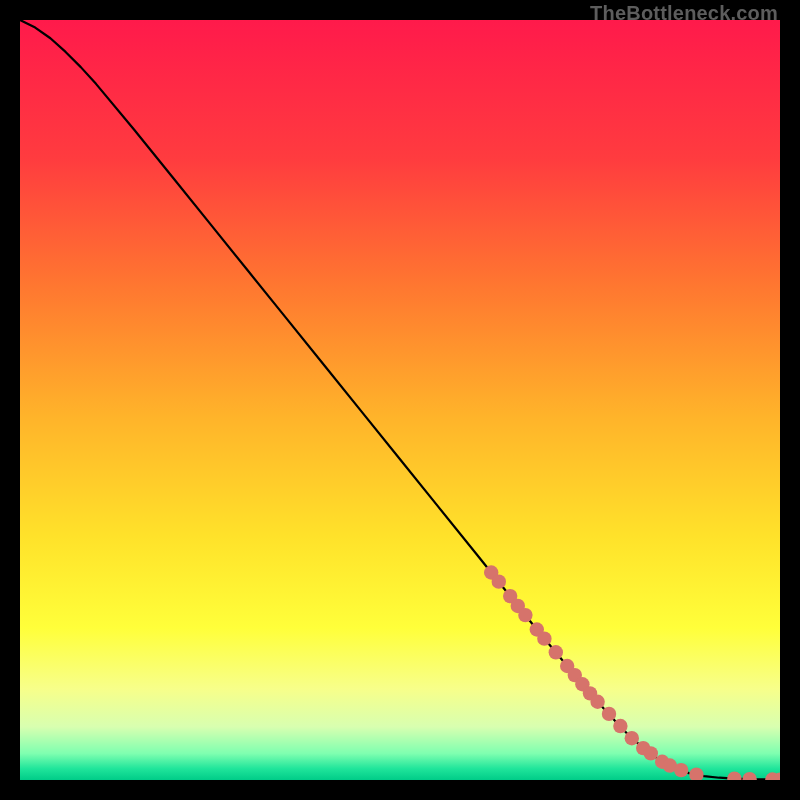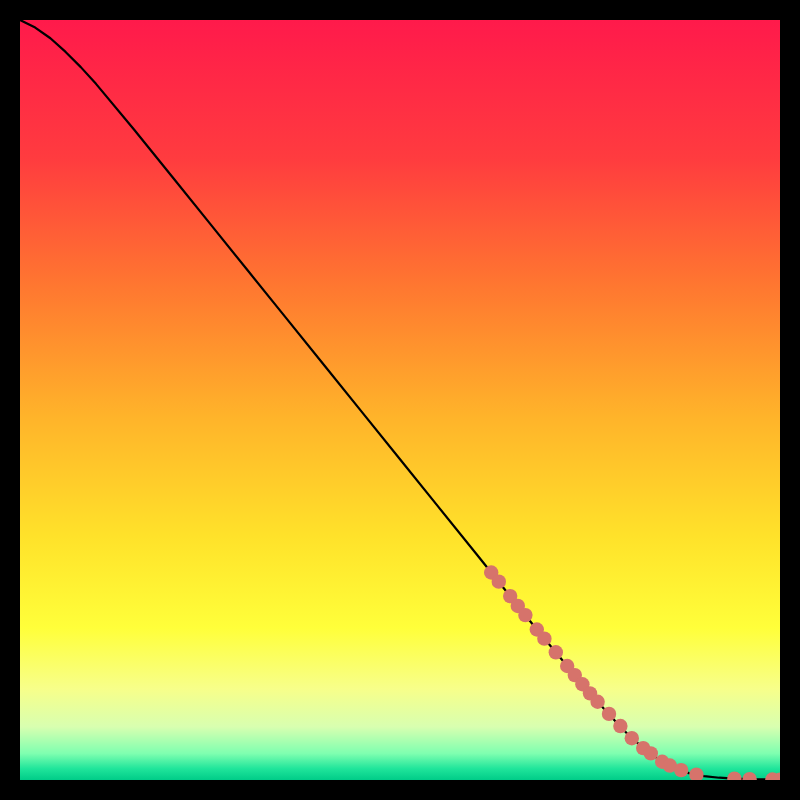--- a/index.html
+++ b/index.html
@@ -25,20 +25,21 @@
     font-size: 20px;
     font-weight: 600;
     color: #5d5d5d;
     letter-spacing: 0.2px;
   }
 </style>
 </head>
 <body>
 
 <div class="stage">
+  <div class="watermark">TheBottleneck.com</div>
   <svg class="plot" viewBox="0 0 760 760" preserveAspectRatio="none">
     <defs>
       <linearGradient id="bg-grad" x1="0" y1="0" x2="0" y2="1">
           <stop offset="0.00%" stop-color="#ff1a4b"></stop>
           <stop offset="18.00%" stop-color="#ff3b3f"></stop>
           <stop offset="35.00%" stop-color="#ff7730"></stop>
           <stop offset="52.00%" stop-color="#ffb32a"></stop>
           <stop offset="68.00%" stop-color="#ffe22a"></stop>
           <stop offset="80.00%" stop-color="#ffff3a"></stop>
           <stop offset="88.00%" stop-color="#f7ff8a"></stop>

